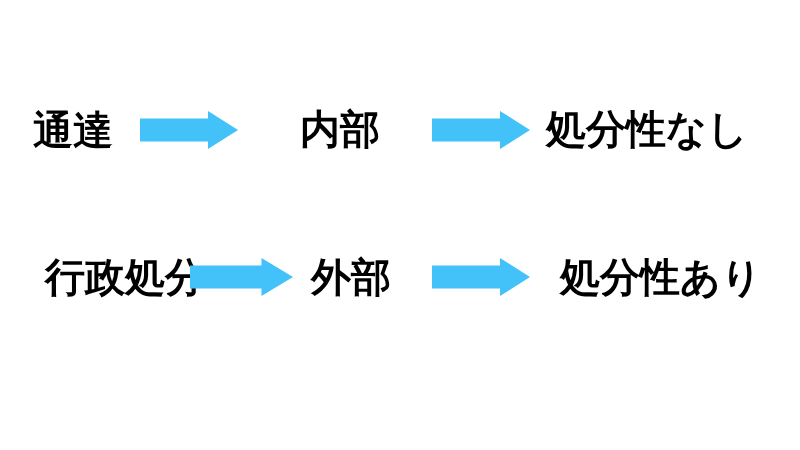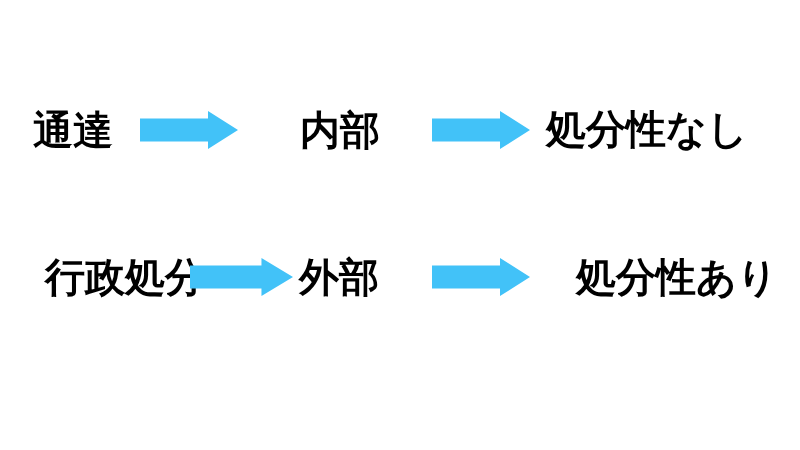--- a/index.html
+++ b/index.html
@@ -34,30 +34,30 @@
     position: absolute;
     width: 98px;
     height: 38px;
   }
   .arrow svg { display: block; width: 100%; height: 100%; }
   .arrow polygon { fill: var(--arrow-color); }
 
   
   .pos-src1    { left: 33px;  top: 106px; }
   .pos-arr1    { left: 140px; top: 111px; }
-  .pos-mid1    { left: 300px; top: 106px; }
+  .pos-mid1    { left: 300px; top: 106px; font-family: Liberation Serif, serif; }
   .pos-arr2    { left: 432px; top: 111px; }
   .pos-res1    { left: 546px; top: 106px; font-family: Liberation Serif, serif; }
 
   
   .pos-src2    { left: 8px;   top: 253px; margin-left: 37px; }
   .pos-arr3    { left: 190px; top: 258px; width: 103px; }
-  .pos-mid2    { left: 299px; top: 253px; }
+  .pos-mid2    { left: 311px; top: 253px; }
   .pos-arr4    { left: 432px; top: 258px; }
-  .pos-res2    { left: 576px; top: 253px; }
+  .pos-res2    { left: 560px; top: 253px; }
 </style>
 </head>
 <body>
 
 <div class="stage">
 
   <div class="label pos-src1">通達</div>
 
   <div class="arrow pos-arr1">
     <svg viewBox="0 0 98 38" preserveAspectRatio="none" aria-hidden="true">

